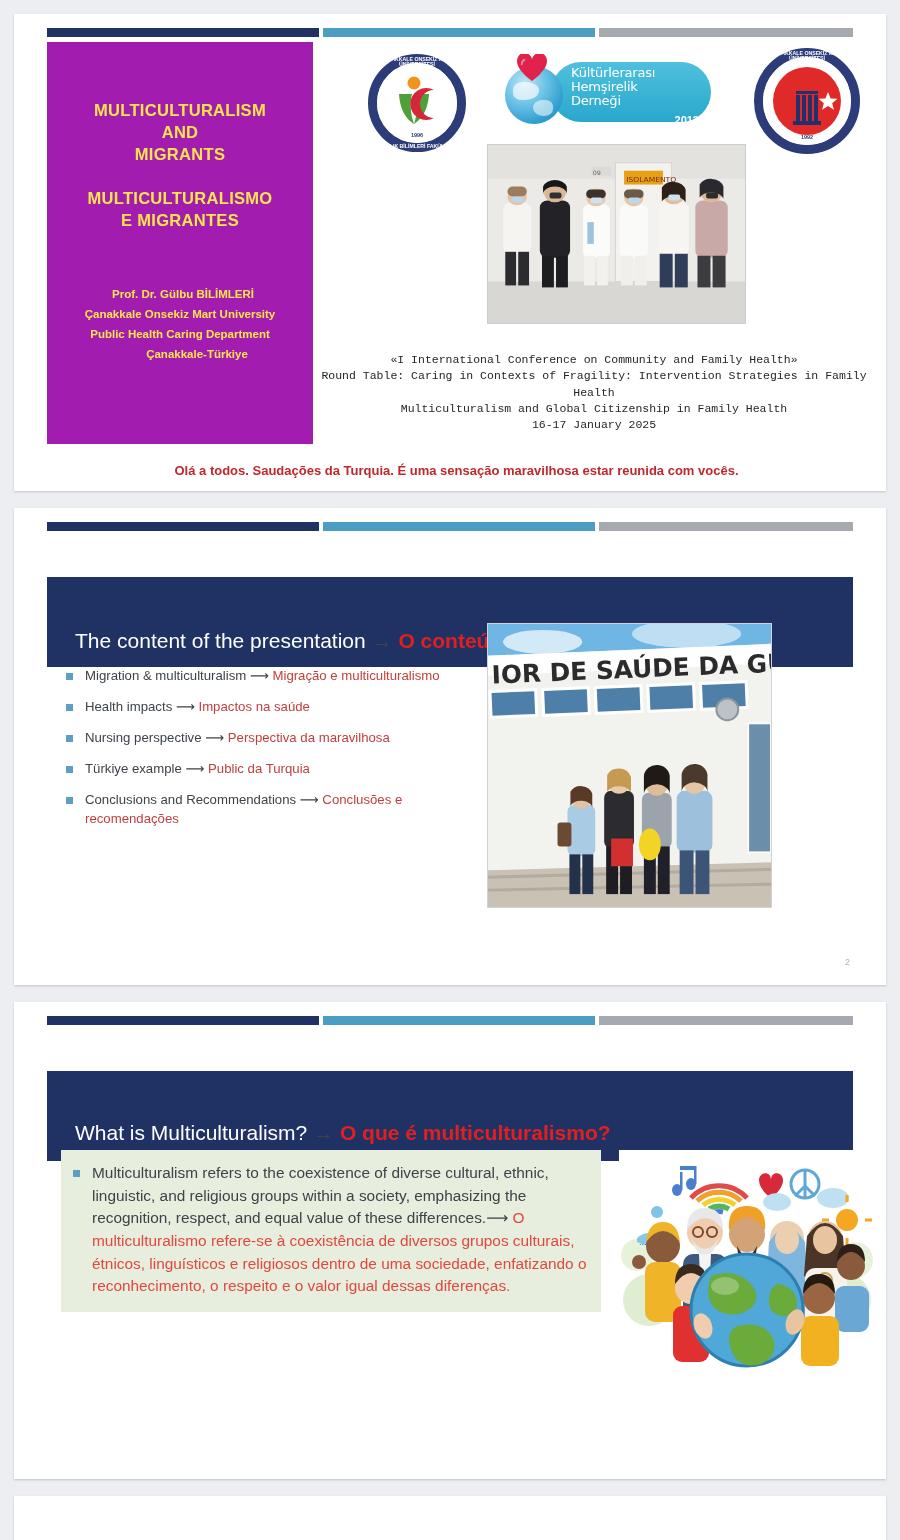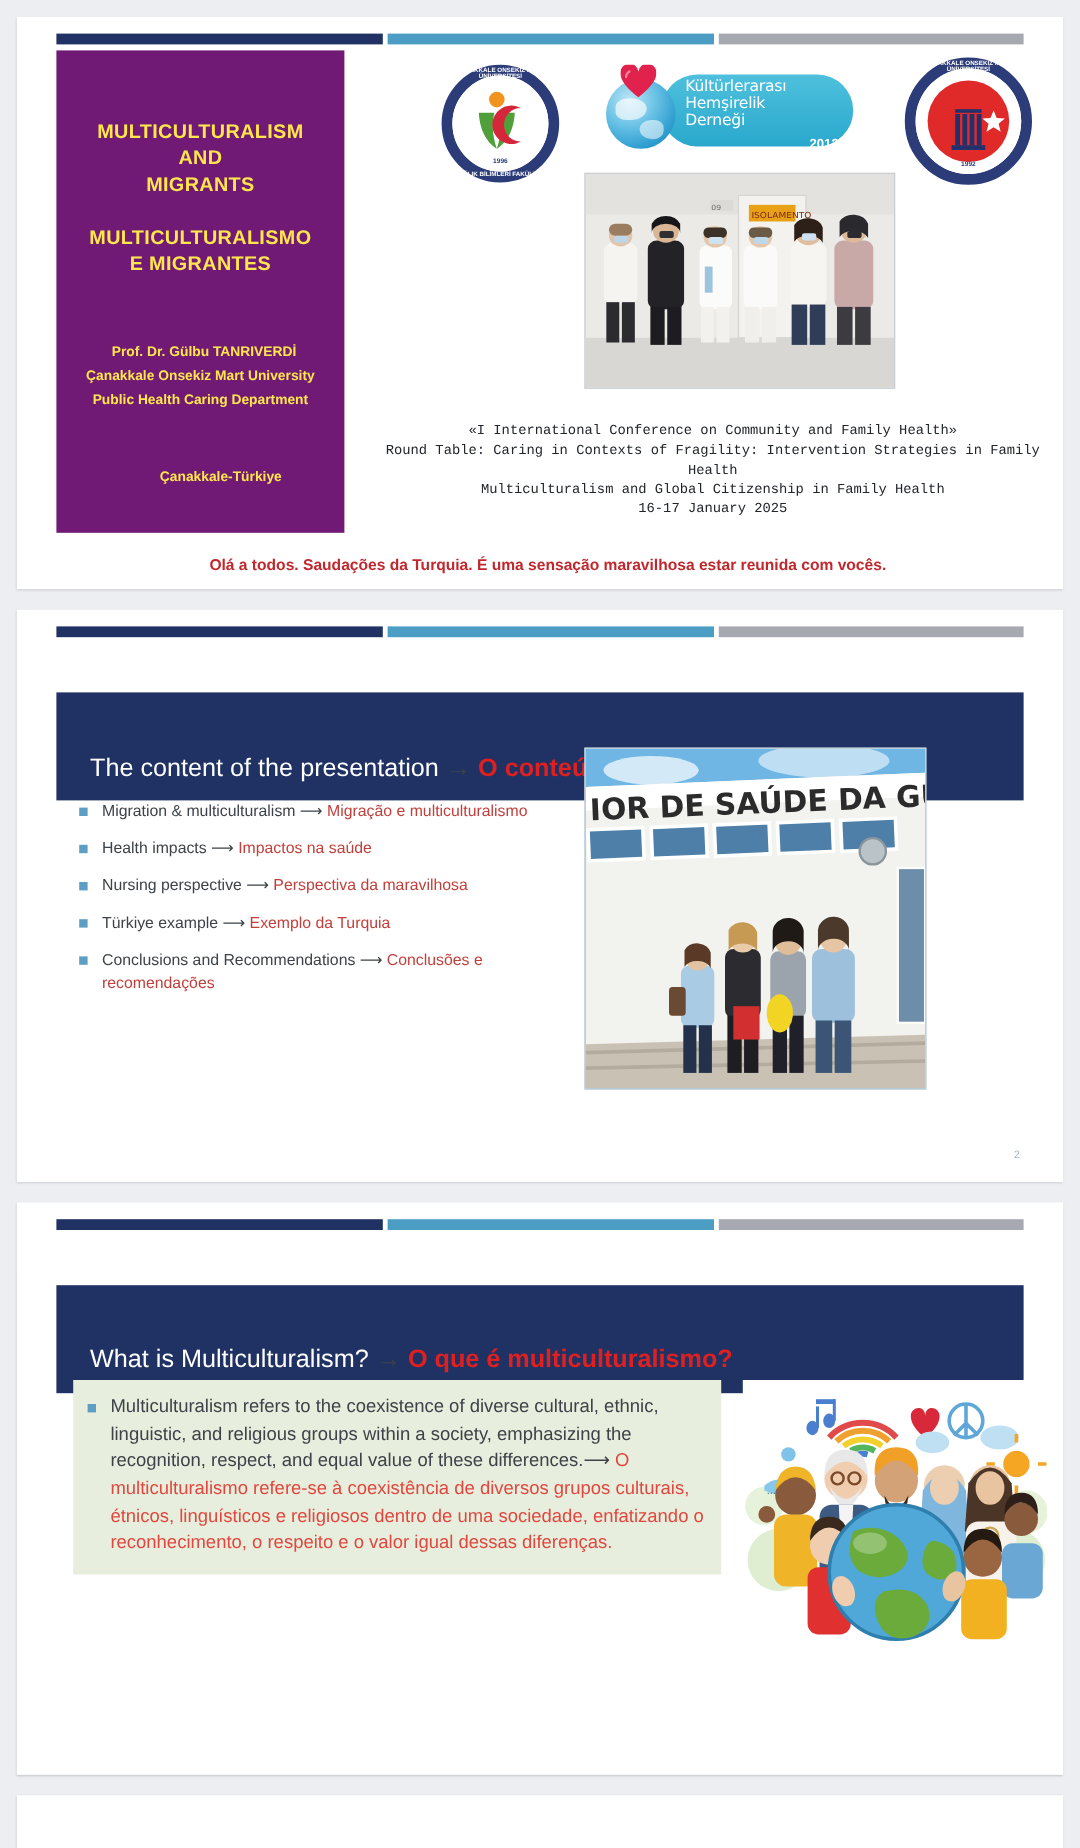--- a/index.html
+++ b/index.html
@@ -30,22 +30,22 @@
   }
   .topbars .bar { height: 100%; }
   .bar.navy { width: 272px; background: #1f3263; }
   .bar.blue { width: 272px; background: #4b9dc4; }
   .bar.gray { width: 254px; background: #a6aab0; }
 
   
   .s1-titlebox {
     position: absolute;
     left: 33px; top: 28px;
-    width: 240px; height: 402px;
-    background: #701a75;
+    width: 266px; height: 402px;
+    background: #a21caf;
     padding: 58px 14px 0 14px;
     text-align: center;
   }
   .s1-title {
     color: #ffe64d;
     font-size: 16.5px;
     font-weight: bold;
     line-height: 1.33;
     letter-spacing: 0.3px;
   }
@@ -59,21 +59,21 @@
   }
   .s1-author {
     margin-top: 52px;
     color: #ffe64d;
     font-size: 11.5px;
     font-weight: bold;
     line-height: 1.75;
   }
   .s1-author .ln { display: block; }
   .s1-author .ln.i1 { padding-left: 6px; }
-  .s1-author .ln.i4 { padding-left: 34px; margin-top: 44px; }
+  .s1-author .ln.i4 { padding-left: 34px; }
 
   
   .s1-logos {
     position: absolute;
     left: 310px; top: 32px;
     width: 560px; height: 118px;
   }
   .logo-seal {
     position: absolute;
     border-radius: 50%;
@@ -314,21 +314,21 @@
     <div class="s1-title">
       <div>MULTICULTURALISM</div>
       <div>AND</div>
       <div>MIGRANTS</div>
     </div>
     <div class="s1-title2">
       <div>MULTICULTURALISMO</div>
       <div>E MIGRANTES</div>
     </div>
     <div class="s1-author">
-      <span class="ln i1">Prof. Dr. Gülbu TANRIVERDİ</span>
+      <span class="ln i1">Prof. Dr. Gülbu BİLİMLERİ</span>
       <span class="ln i2">Çanakkale Onsekiz Mart University</span>
       <span class="ln i3">Public Health Caring Department</span>
       <span class="ln i4">Çanakkale-Türkiye</span>
     </div>
   </div>
 
   <div class="s1-logos">
 
     <div class="logo-seal seal-a">
       <div class="seal-ring"></div>
@@ -482,21 +482,21 @@
     </div>
     <div class="bullet-row">
       <div class="bullet-mark"></div>
       <div class="bullet-txt">
         <span>Nursing perspective </span><span class="arrow">⟶ </span><span class="pt">Perspectiva da maravilhosa</span>
       </div>
     </div>
     <div class="bullet-row">
       <div class="bullet-mark"></div>
       <div class="bullet-txt">
-        <span>Türkiye example </span><span class="arrow">⟶ </span><span class="pt">Exemplo da Turquia</span>
+        <span>Türkiye example </span><span class="arrow">⟶ </span><span class="pt">Public da Turquia</span>
       </div>
     </div>
     <div class="bullet-row">
       <div class="bullet-mark"></div>
       <div class="bullet-txt">
         <span>Conclusions and Recommendations </span><span class="arrow">⟶ </span><span class="pt">Conclusões e recomendações</span>
       </div>
     </div>
   </div>
 

